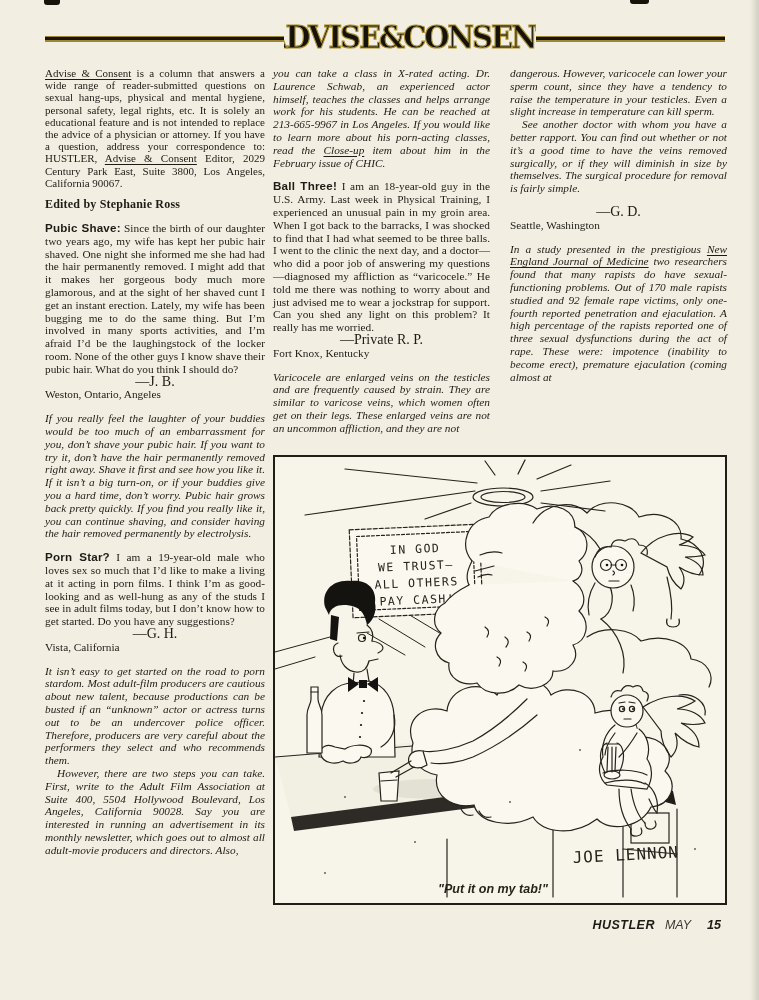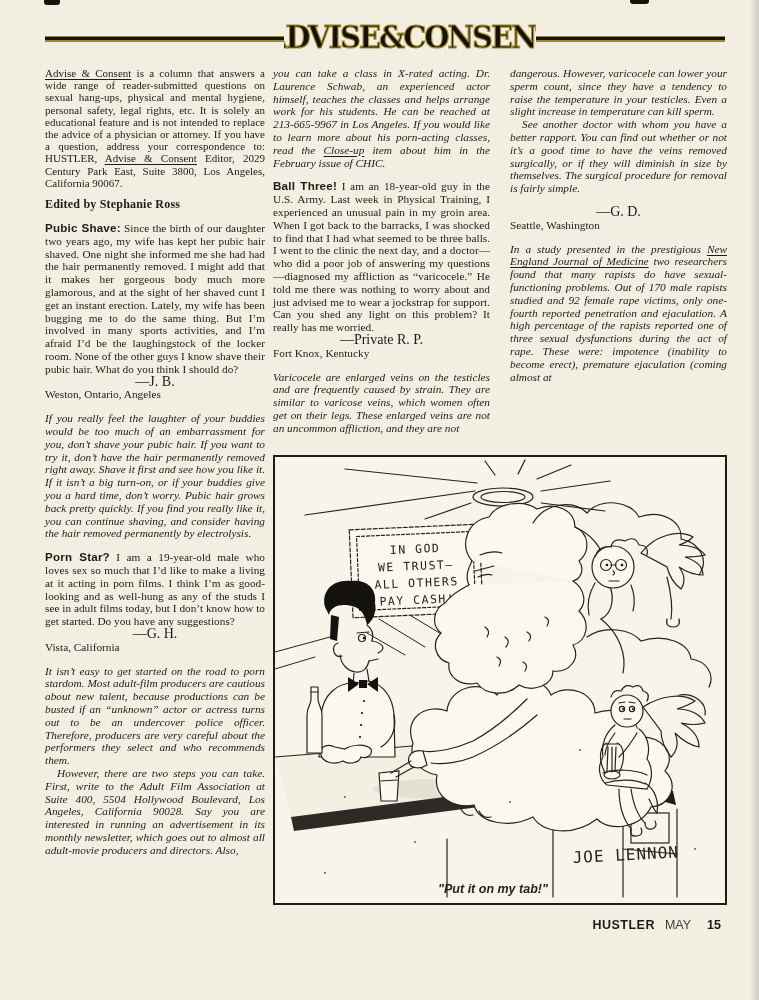--- a/index.html
+++ b/index.html
@@ -34,21 +34,21 @@
   .blk{margin-bottom:11px;}
   .sigline{text-align:center;font-size:14px;line-height:12.8px;}
   .locline{text-align:left;font-size:11.3px;line-height:12.8px;}
   .ans{font-style:italic;}
   .indent{text-indent:12px;}
 
   
   .cartoon-box{margin-top:9px;border:2px solid #201d17;background:#f7f5ea;height:450px;box-sizing:border-box;}
   .cartoon-box svg{display:block;width:100%;height:100%;}
   .footer{margin-top:13px;text-align:right;padding-right:6px;
-          font-family:"Liberation Sans","DejaVu Sans",sans-serif;font-size:12.5px;}
+          font-family:"Liberation Sans","DejaVu Sans",sans-serif;font-size:12.5px;font-style:italic;}
   .footer .mag{font-weight:bold;letter-spacing:.5px;}
   .footer .month{margin-left:10px;color:#3d3a33;}
   .footer .pnum{font-weight:bold;margin-left:16px;}
 
   .sign-text{font-family:"DejaVu Sans Mono",monospace;font-size:11.5px;letter-spacing:1.5px;fill:#26231d;}
   .cap-text{font-family:"Liberation Sans",sans-serif;font-style:italic;font-weight:bold;font-size:12.5px;fill:#26231d;}
   .sig-text{font-family:"DejaVu Sans Mono",monospace;font-size:16px;letter-spacing:1px;fill:#26231d;}
 </style>
 </head>
 <body>

